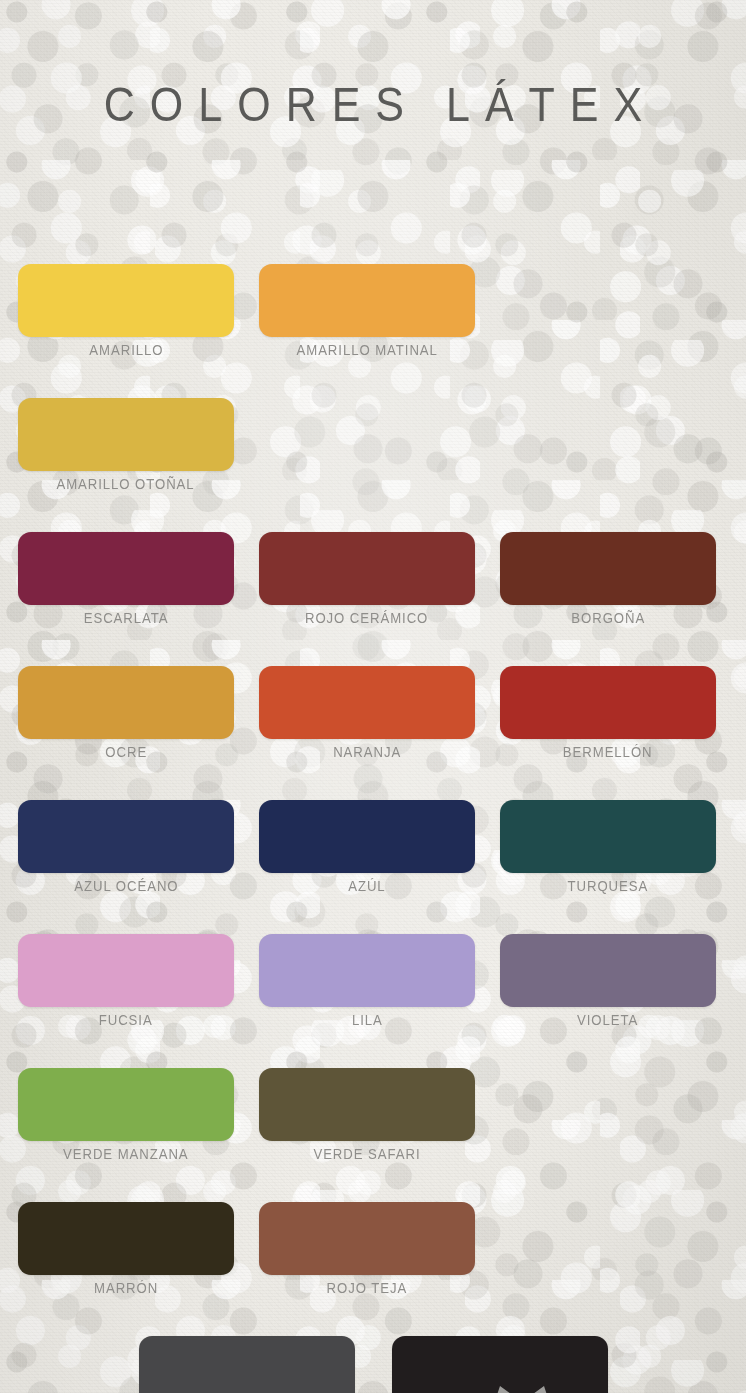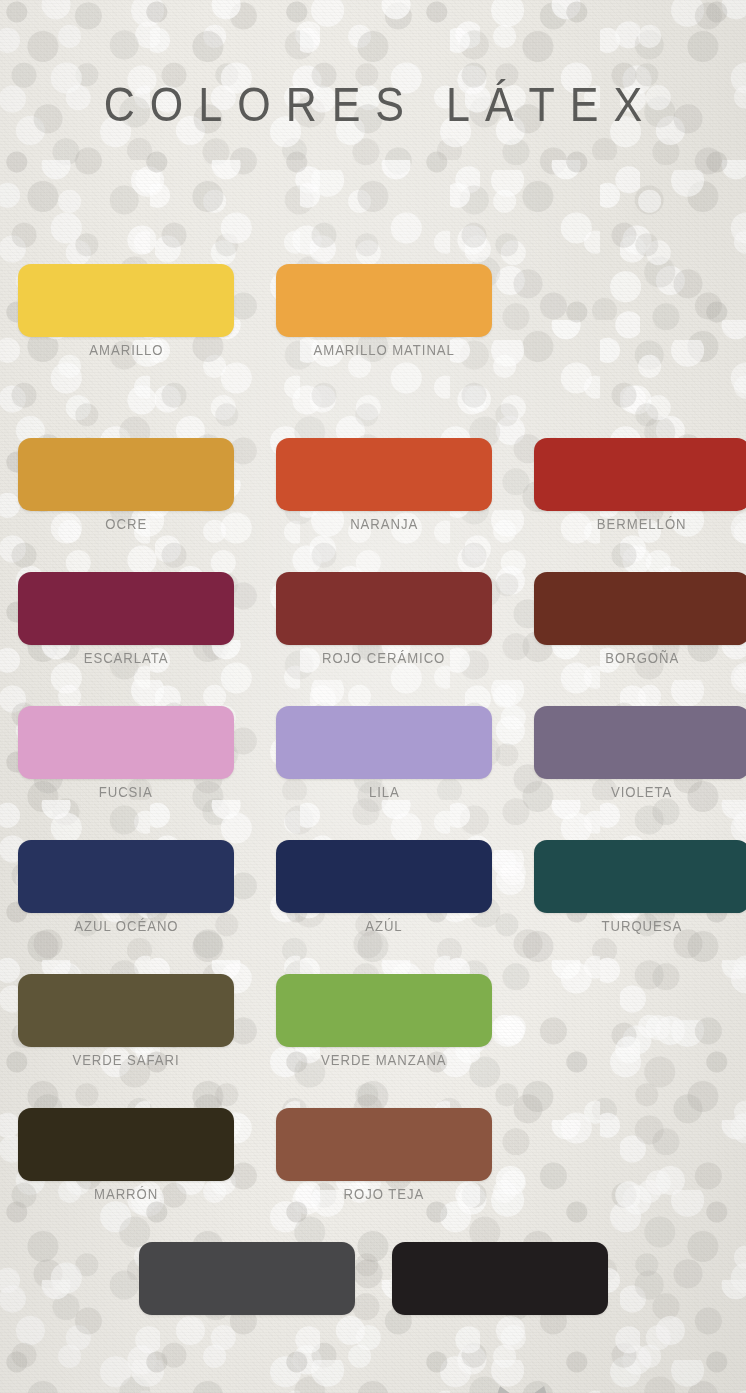--- a/index.html
+++ b/index.html
@@ -90,21 +90,21 @@
 
   
   #swatch-grid {
     position: absolute;
     top: 264px;
     left: 18px;
     width: 710px;
   }
   .swatch-row {
     display: flex;
-    gap: 42px;
+    gap: 25px;
     margin-bottom: 40px;
   }
   .swatch-row.last-row {
     justify-content: center;
     gap: 37px;
   }
   .swatch-cell {
     width: 216px;
     display: flex;
     flex-direction: column;
@@ -153,85 +153,89 @@
       <div class="swatch-cell">
         <div class="swatch-chip" style="background-color: rgb(242, 205, 69);"></div>
         <div class="swatch-label">AMARILLO</div>
       </div>
       <div class="swatch-cell">
         <div class="swatch-chip" style="background-color: rgb(237, 166, 66);"></div>
         <div class="swatch-label">AMARILLO MATINAL</div>
       </div>
     </div>
     <div class="swatch-row">
+      <div class="swatch-cell">
+        <div class="swatch-chip" style="background-color: rgb(217, 181, 67);"></div>
+        <div class="swatch-label">AMARILLO OTOÑAL</div>
+      </div>
+    </div>
+    <div class="swatch-row">
+      <div class="swatch-cell">
+        <div class="swatch-chip" style="background-color: rgb(125, 35, 66);"></div>
+        <div class="swatch-label">ESCARLATA</div>
+      </div>
+      <div class="swatch-cell">
+        <div class="swatch-chip" style="background-color: rgb(129, 49, 46);"></div>
+        <div class="swatch-label">ROJO CERÁMICO</div>
+      </div>
+      <div class="swatch-cell">
+        <div class="swatch-chip" style="background-color: rgb(106, 47, 33);"></div>
+        <div class="swatch-label">BORGOÑA</div>
+      </div>
     </div>
     <div class="swatch-row">
       <div class="swatch-cell">
         <div class="swatch-chip" style="background-color: rgb(210, 154, 57);"></div>
         <div class="swatch-label">OCRE</div>
       </div>
       <div class="swatch-cell">
         <div class="swatch-chip" style="background-color: rgb(204, 79, 44);"></div>
         <div class="swatch-label">NARANJA</div>
       </div>
       <div class="swatch-cell">
         <div class="swatch-chip" style="background-color: rgb(171, 44, 37);"></div>
         <div class="swatch-label">BERMELLÓN</div>
       </div>
     </div>
     <div class="swatch-row">
       <div class="swatch-cell">
-        <div class="swatch-chip" style="background-color: rgb(125, 35, 66);"></div>
-        <div class="swatch-label">ESCARLATA</div>
-      </div>
-      <div class="swatch-cell">
-        <div class="swatch-chip" style="background-color: rgb(129, 49, 46);"></div>
-        <div class="swatch-label">ROJO CERÁMICO</div>
-      </div>
-      <div class="swatch-cell">
-        <div class="swatch-chip" style="background-color: rgb(106, 47, 33);"></div>
-        <div class="swatch-label">BORGOÑA</div>
+        <div class="swatch-chip" style="background-color: rgb(39, 51, 94);"></div>
+        <div class="swatch-label">AZUL OCÉANO</div>
+      </div>
+      <div class="swatch-cell">
+        <div class="swatch-chip" style="background-color: rgb(31, 43, 85);"></div>
+        <div class="swatch-label">AZÚL</div>
+      </div>
+      <div class="swatch-cell">
+        <div class="swatch-chip" style="background-color: rgb(31, 75, 76);"></div>
+        <div class="swatch-label">TURQUESA</div>
       </div>
     </div>
     <div class="swatch-row">
       <div class="swatch-cell">
         <div class="swatch-chip" style="background-color: rgb(220, 159, 202);"></div>
         <div class="swatch-label">FUCSIA</div>
       </div>
       <div class="swatch-cell">
         <div class="swatch-chip" style="background-color: rgb(169, 155, 208);"></div>
         <div class="swatch-label">LILA</div>
       </div>
       <div class="swatch-cell">
         <div class="swatch-chip" style="background-color: rgb(118, 106, 132);"></div>
         <div class="swatch-label">VIOLETA</div>
       </div>
     </div>
     <div class="swatch-row">
       <div class="swatch-cell">
-        <div class="swatch-chip" style="background-color: rgb(39, 51, 94);"></div>
-        <div class="swatch-label">AZUL OCÉANO</div>
-      </div>
-      <div class="swatch-cell">
-        <div class="swatch-chip" style="background-color: rgb(31, 43, 85);"></div>
-        <div class="swatch-label">AZÚL</div>
-      </div>
-      <div class="swatch-cell">
-        <div class="swatch-chip" style="background-color: rgb(31, 75, 76);"></div>
-        <div class="swatch-label">TURQUESA</div>
-      </div>
-    </div>
-    <div class="swatch-row">
+        <div class="swatch-chip" style="background-color: rgb(127, 174, 76);"></div>
+        <div class="swatch-label">VERDE MANZANA</div>
+      </div>
       <div class="swatch-cell">
         <div class="swatch-chip" style="background-color: rgb(94, 85, 56);"></div>
         <div class="swatch-label">VERDE SAFARI</div>
-      </div>
-      <div class="swatch-cell">
-        <div class="swatch-chip" style="background-color: rgb(127, 174, 76);"></div>
-        <div class="swatch-label">VERDE MANZANA</div>
       </div>
     </div>
     <div class="swatch-row">
       <div class="swatch-cell">
         <div class="swatch-chip" style="background-color: rgb(51, 44, 26);"></div>
         <div class="swatch-label">MARRÓN</div>
       </div>
       <div class="swatch-cell">
         <div class="swatch-chip" style="background-color: rgb(139, 85, 64);"></div>
         <div class="swatch-label">ROJO TEJA</div>

